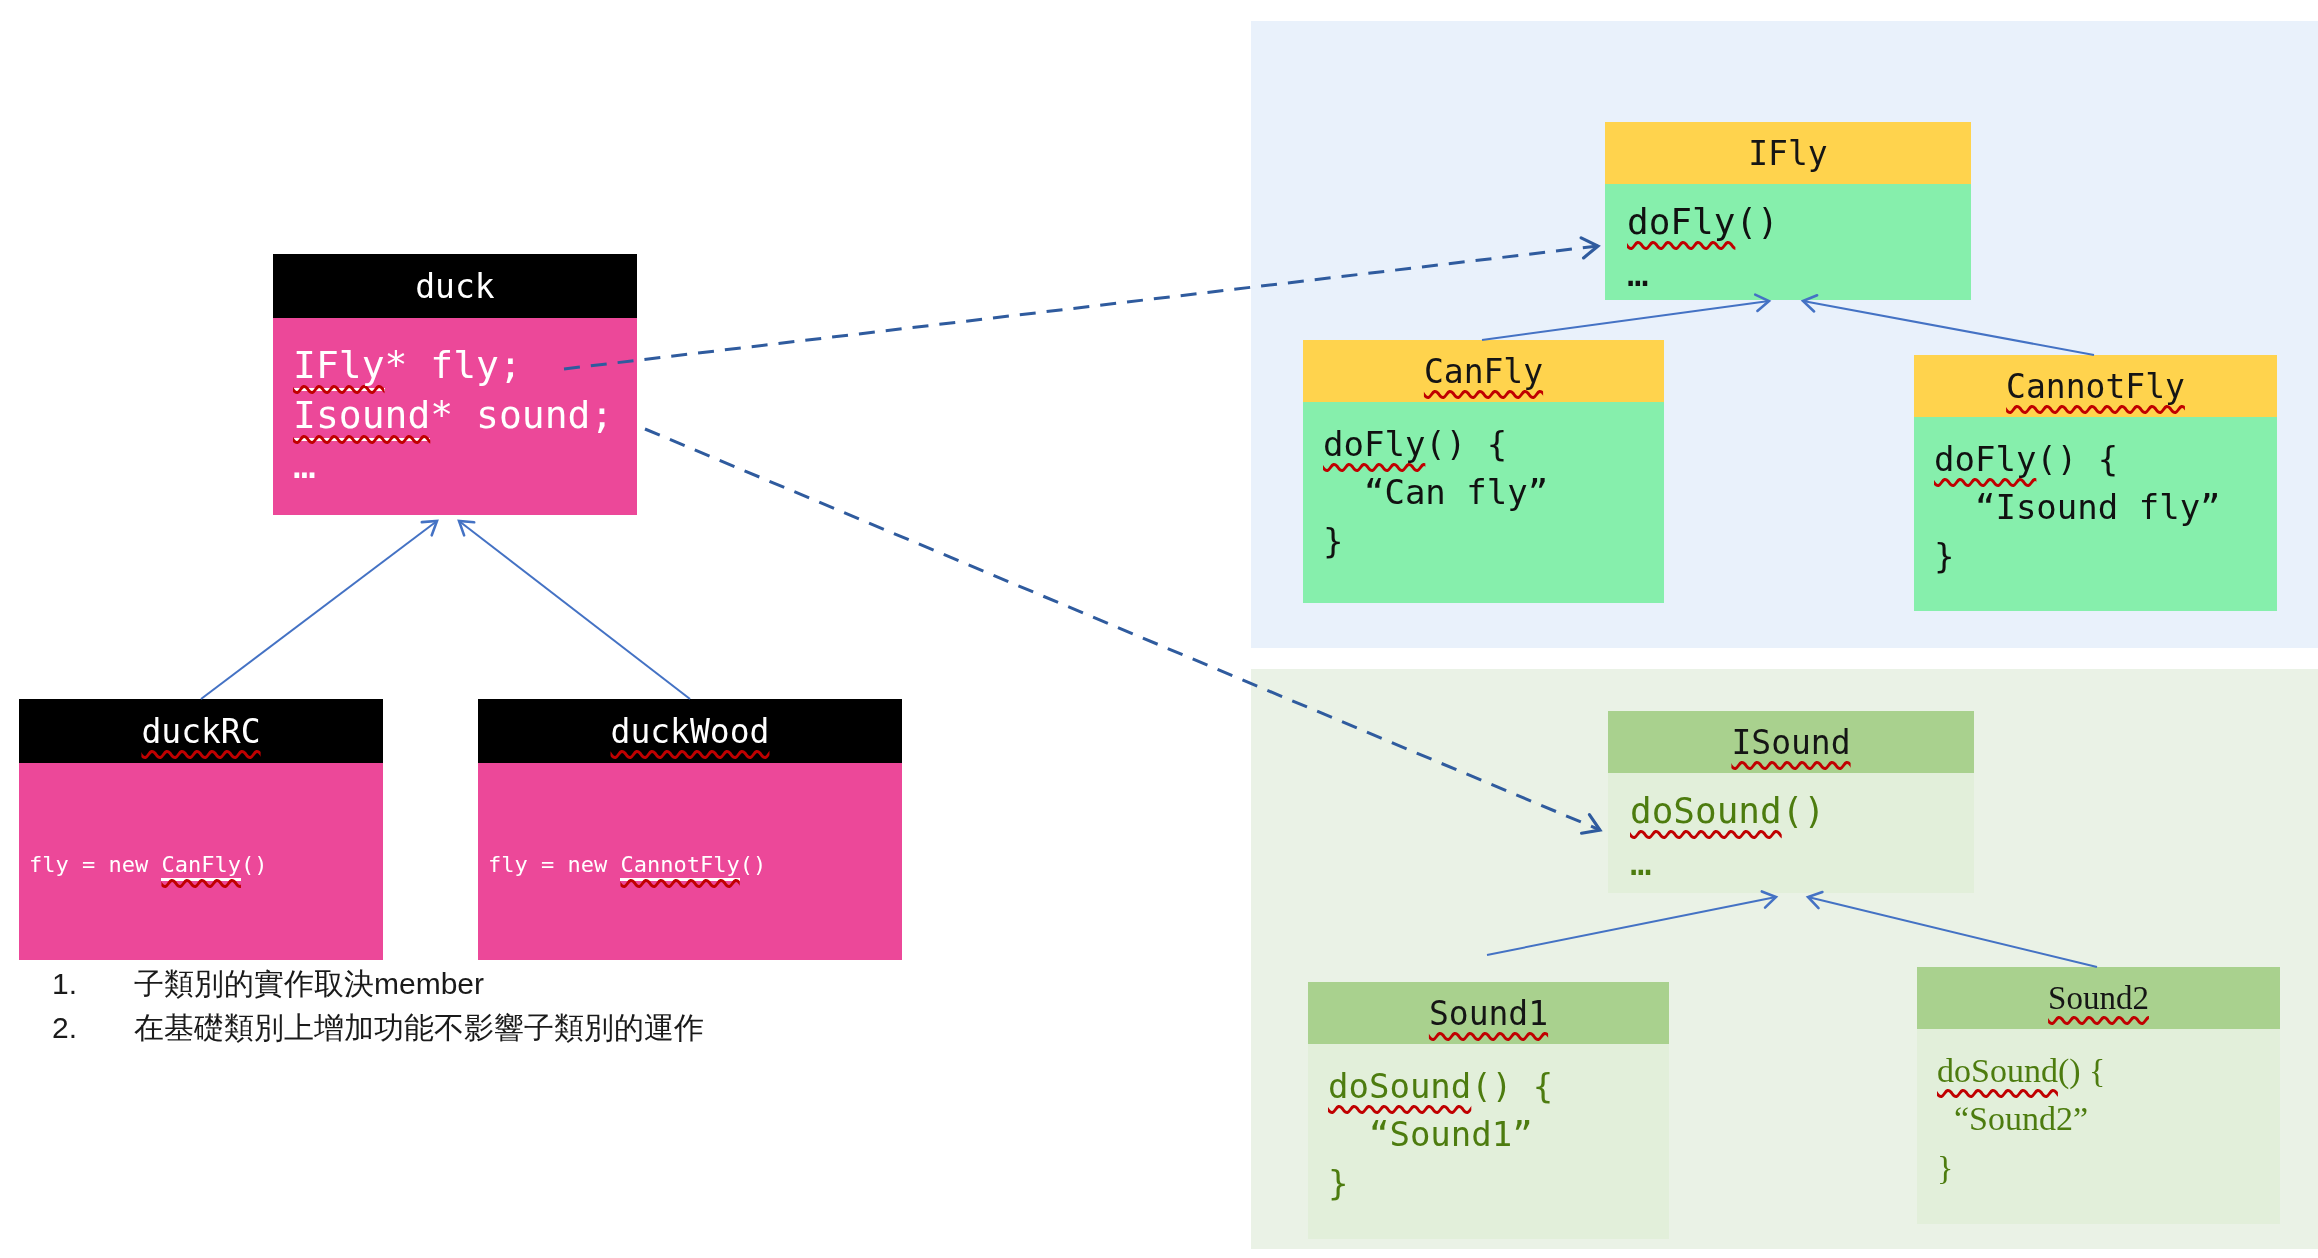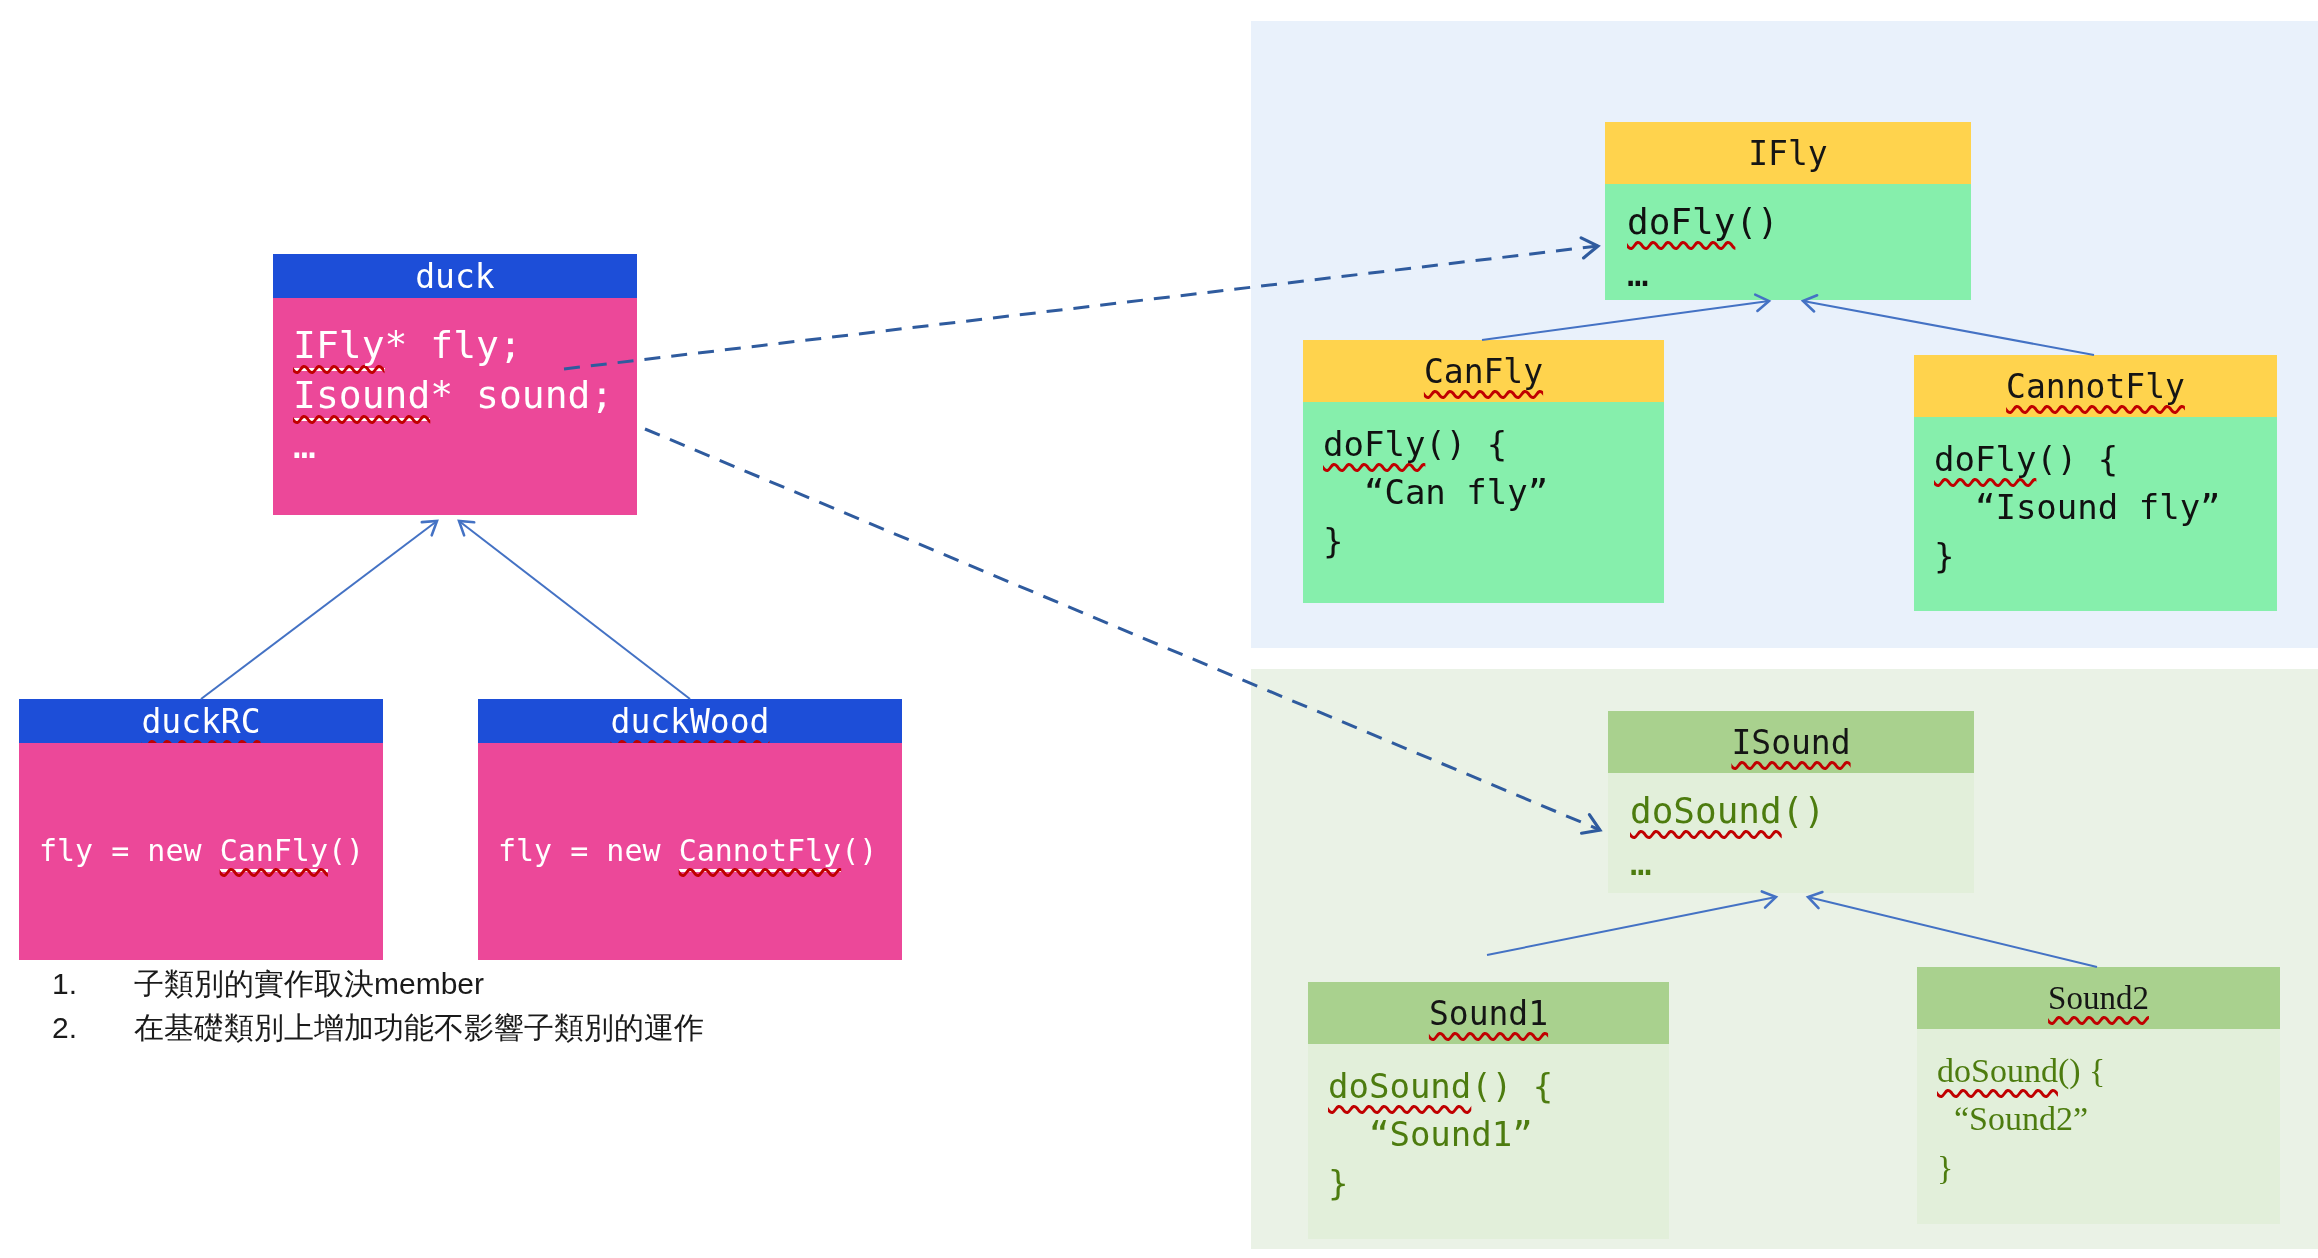--- a/index.html
+++ b/index.html
@@ -11,40 +11,40 @@
   .panel { position:absolute; }
   #panel-fly   { left:1251px; top:21px;  width:1067px; height:627px; background:#E9F1FB; }
   #panel-sound { left:1251px; top:669px; width:1067px; height:580px; background:#EAF2E6; }
 
   
   .cls { position:absolute; display:flex; flex-direction:column; font-family:"DejaVu Sans Mono", monospace; }
   .cls-header { flex:0 0 auto; display:flex; align-items:center; justify-content:center; font-size:33px; }
   .cls-body { flex:1 1 auto; }
   .code-line { white-space:pre; }
 
-  .blue .cls-header   { background:#1d4ed8; color:#ffffff; height:44px; }
+  .blue .cls-header   { background:#000000; color:#ffffff; height:64px; }
   .blue .cls-body     { background:#ec4899; color:#ffffff; }
   .yellow .cls-header { background:#FFD34D; color:#151515; height:62px; }
   .yellow .cls-body   { background:#86efac; color:#111111; }
   .green .cls-header  { background:#A9D18E; color:#151515; height:62px; }
   .green .cls-body    { background:#E2EFDA; color:#4d7c0f; }
 
   #box-duck      { left:273px;  top:254px; width:364px; height:261px; }
   #box-duckrc    { left:19px;   top:699px; width:364px; height:261px; }
   #box-duckwood  { left:478px;  top:699px; width:424px; height:261px; }
   #box-ifly      { left:1605px; top:122px; width:366px; height:175px; }
   #box-canfly    { left:1303px; top:340px; width:361px; height:263px; }
   #box-cannotfly { left:1914px; top:355px; width:363px; height:256px; }
   #box-isound    { left:1608px; top:711px; width:366px; height:182px; }
   #box-sound1    { left:1308px; top:982px; width:361px; height:257px; }
   #box-sound2    { left:1917px; top:967px; width:363px; height:257px;font-family:Liberation Serif, serif; }
 
   #box-duck .cls-body      { font-size:38px; line-height:1.32; padding:22px 0 0 20px; }
   #box-duckrc .cls-body,
-  #box-duckwood .cls-body  { font-size:30px; line-height:1.3; padding:88px 0 0 20px; }
+  #box-duckwood .cls-body  { font-size:22px; line-height:1.3; padding:88px 0 0 10px; }
   #box-ifly .cls-body,
   #box-isound .cls-body    { font-size:36px; line-height:1.45; padding:12px 0 0 22px; }
   #box-canfly .cls-body,
   #box-cannotfly .cls-body,
   #box-sound1 .cls-body,
   #box-sound2 .cls-body    { font-size:34px; line-height:1.42; padding:18px 0 0 20px; }
 
   
   .u  { border-bottom:3px solid currentColor; padding-bottom:1px; }
   .sq { text-decoration-line:underline; text-decoration-style:wavy;

